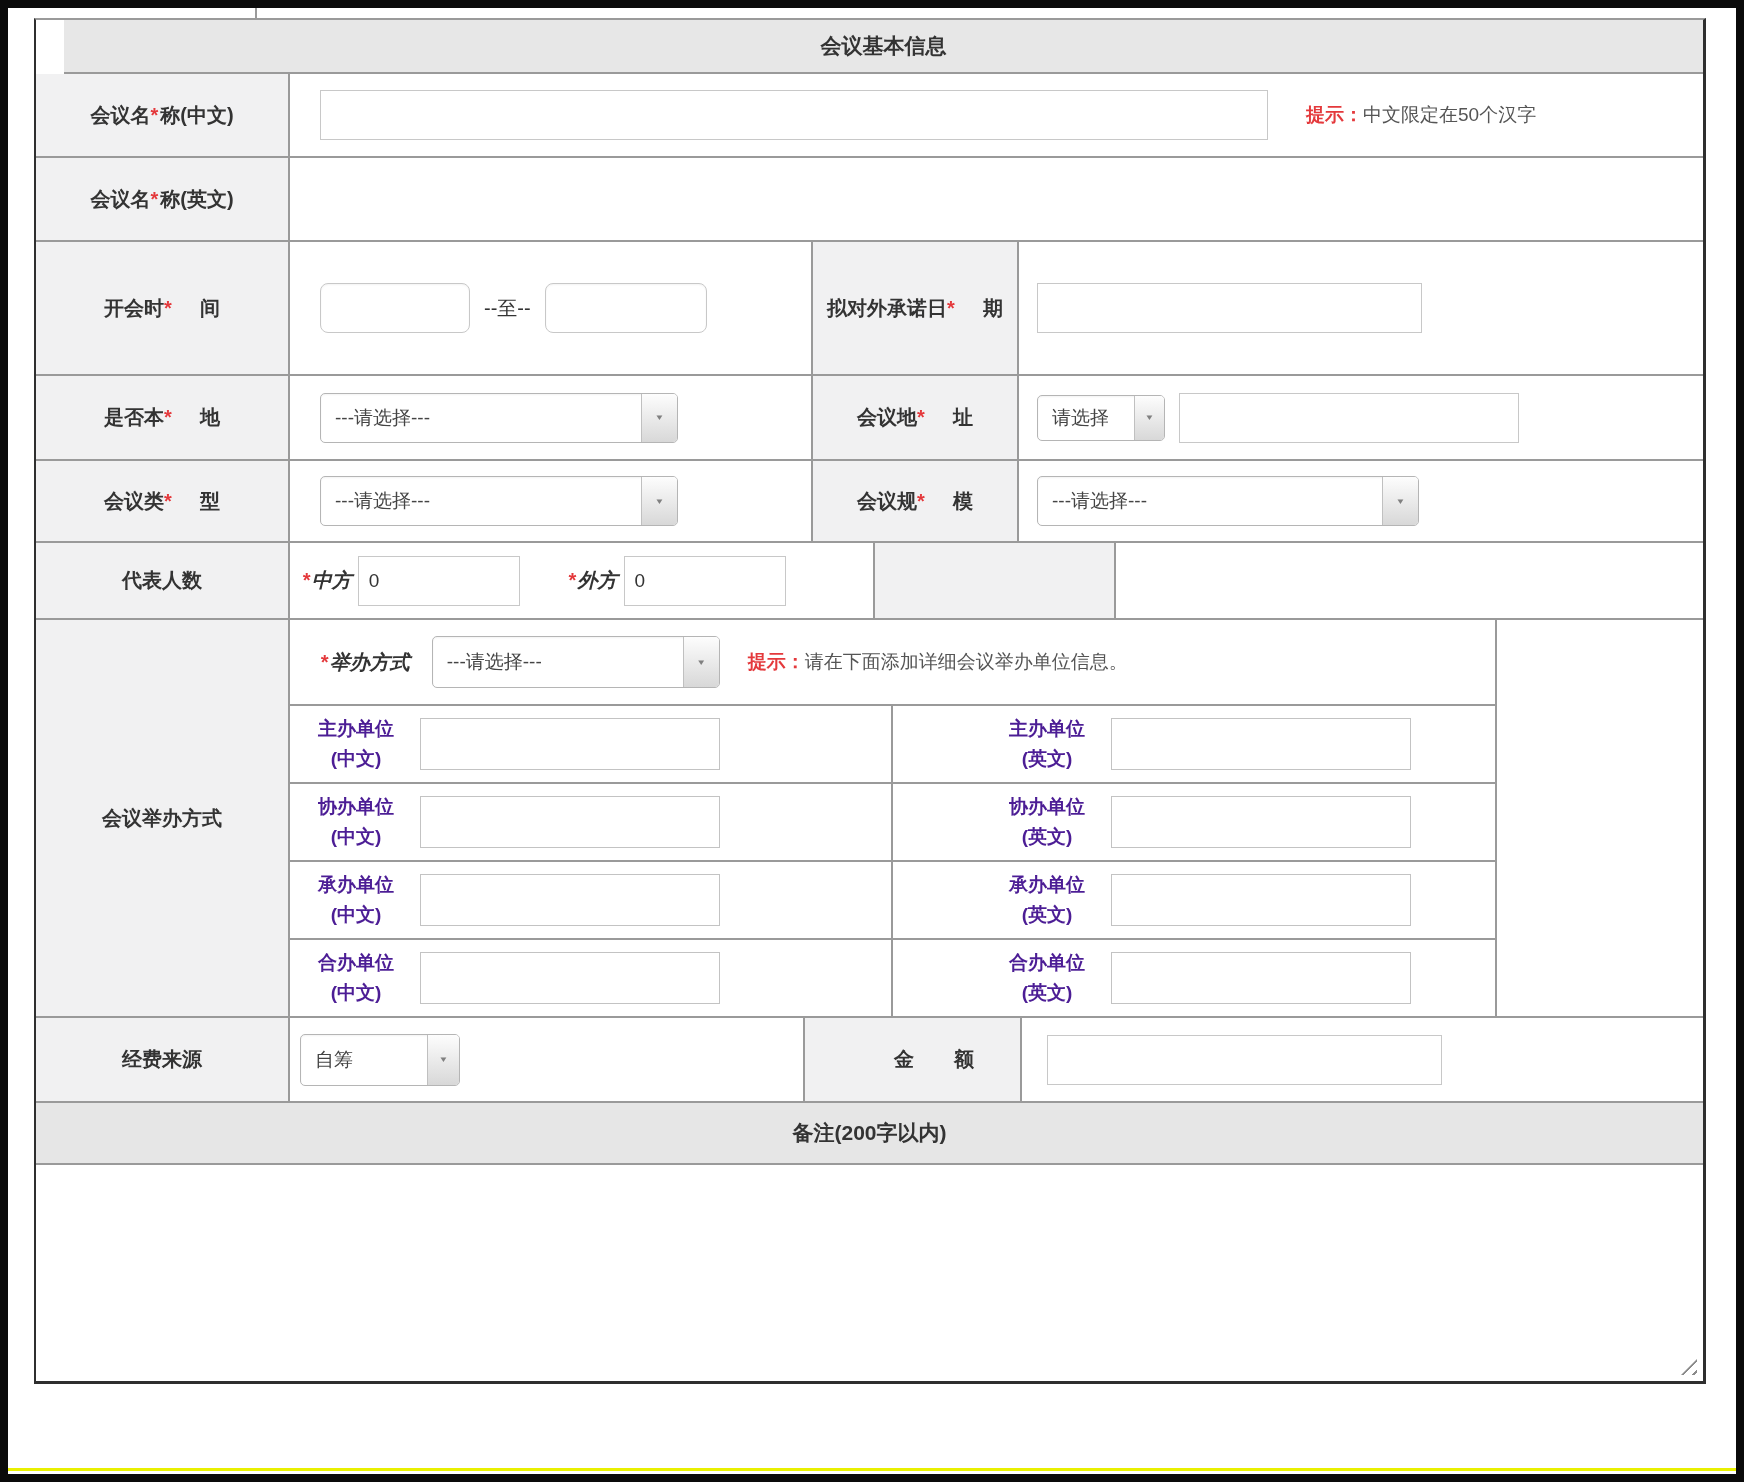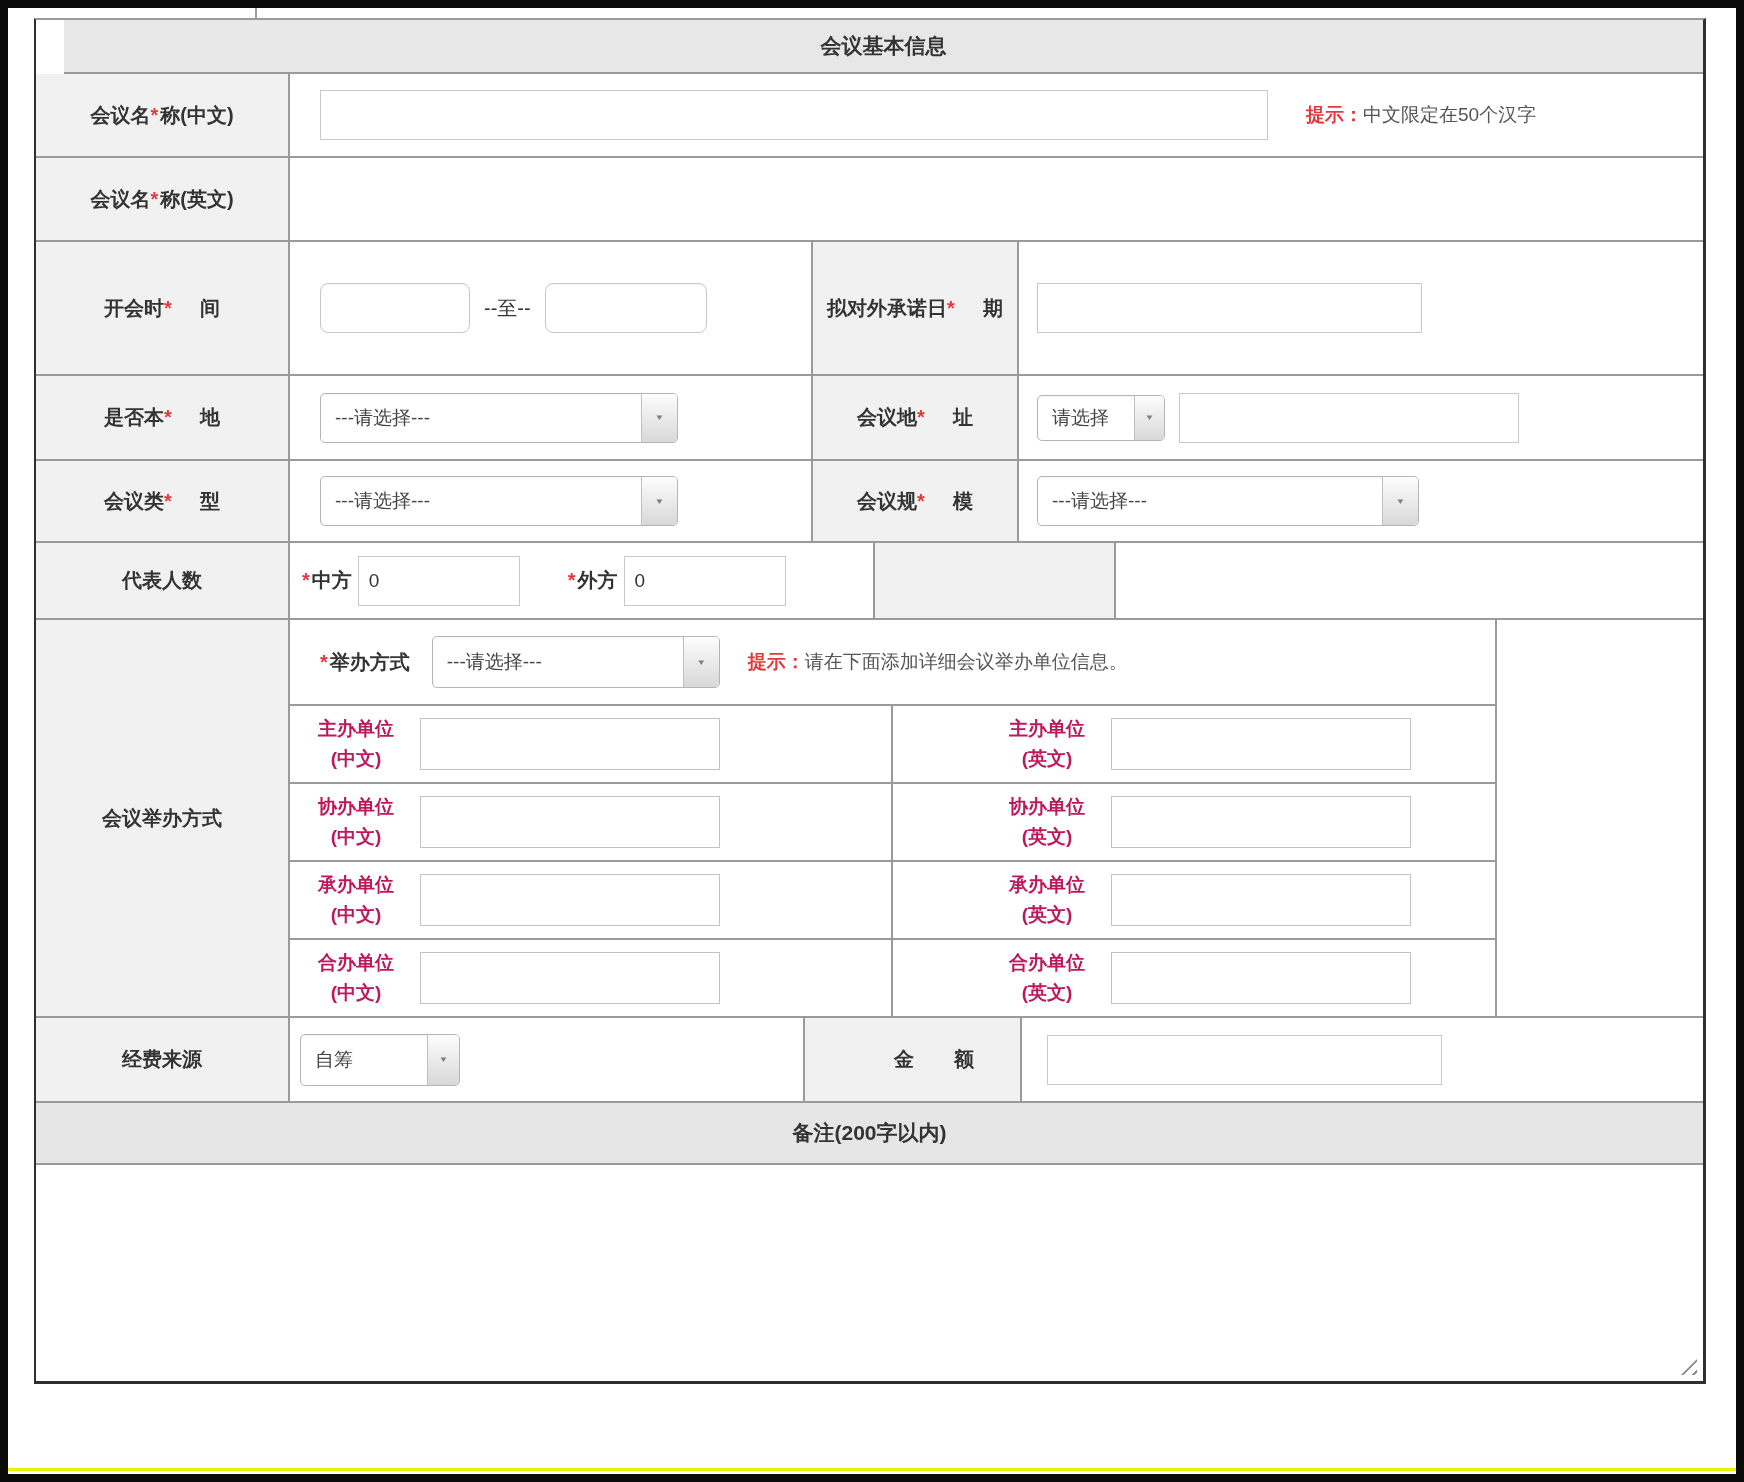--- a/index.html
+++ b/index.html
@@ -39,21 +39,21 @@
   .sel-txt { padding-left:14px; font-size:19px; color:#444; white-space:nowrap; }
   .sel-btn { position:absolute; right:0; top:0; bottom:0; width:36px; border-left:1px solid #c0c0c0;
     background:linear-gradient(#fdfdfd,#d8d8d8); display:flex; align-items:center; justify-content:center;
     border-radius:0 4px 4px 0; }
   .caret { font-size:10px; color:#808080; transform:scaleY(0.8); }
 
   .hint { font-size:19px; white-space:nowrap; }
   .hint-pre { color:#e4393c; font-weight:bold; }
   .hint-body { color:#555; }
 
-  .inline-lbl { font-size:20px; font-weight:bold; color:#333; white-space:nowrap; }
+  .inline-lbl { font-size:20px; font-weight:bold; color:#333; white-space:nowrap;font-style:italic; }
 
   
   .r1 { height:84px; } .r2 { height:84px; } .r3 { height:134px; }
   .r4 { height:85px; } .r5 { height:82px; } .r6 { height:77px; }
   .r8 { height:85px; }
   .cB-content1 { width:521px; flex:0 0 521px; }
   .cB-label2  { width:208px; flex:0 0 208px; }
   .cC-content1 { width:583px; flex:0 0 583px; }
   .cC-label2  { width:243px; flex:0 0 243px; }
   .cE-content1 { width:513px; flex:0 0 513px; }
@@ -62,21 +62,21 @@
 
   .host-right { flex:1 1 auto; display:flex; flex-direction:column; background:#fff; }
   .mode-row { height:86px; width:1207px; border-right:2px solid #9a9a9a; border-bottom:2px solid #9a9a9a;
     display:flex; align-items:center; }
   .units-wrap { width:1207px; border-right:2px solid #9a9a9a; }
   .unit-row { display:flex; height:78px; border-bottom:2px solid #9a9a9a; }
   .unit-row:last-child { border-bottom:none; height:76px; }
   .half { display:flex; align-items:center; }
   .half-cn { width:601px; }
   .half-en { width:602px; border-left:2px solid #9a9a9a; }
-  .u-label { width:112px; text-align:center; font-size:19px; font-weight:bold; color:#be185d; line-height:30px; }
+  .u-label { width:112px; text-align:center; font-size:19px; font-weight:bold; color:#4c1d95; line-height:30px; }
   .half-cn .u-label { margin-left:10px; }
   .half-en .u-label { margin-left:98px; }
   .u-input { width:300px; height:52px; margin-left:8px; border:1px solid #c3c3c3; background:#fff;
     font-size:19px; padding:0 8px; font-family:inherit; }
 
   .row-remark-header { height:62px; background:#e6e6e6; display:flex; align-items:center; justify-content:center;
     font-size:21px; font-weight:bold; color:#333; border-bottom:2px solid #9a9a9a; }
   .row-textarea { height:216px; position:relative; display:block; }
   textarea.remark { width:100%; height:100%; border:none; resize:none; outline:none; font-family:inherit;
     font-size:19px; color:#333; padding:8px 10px; display:block; }

